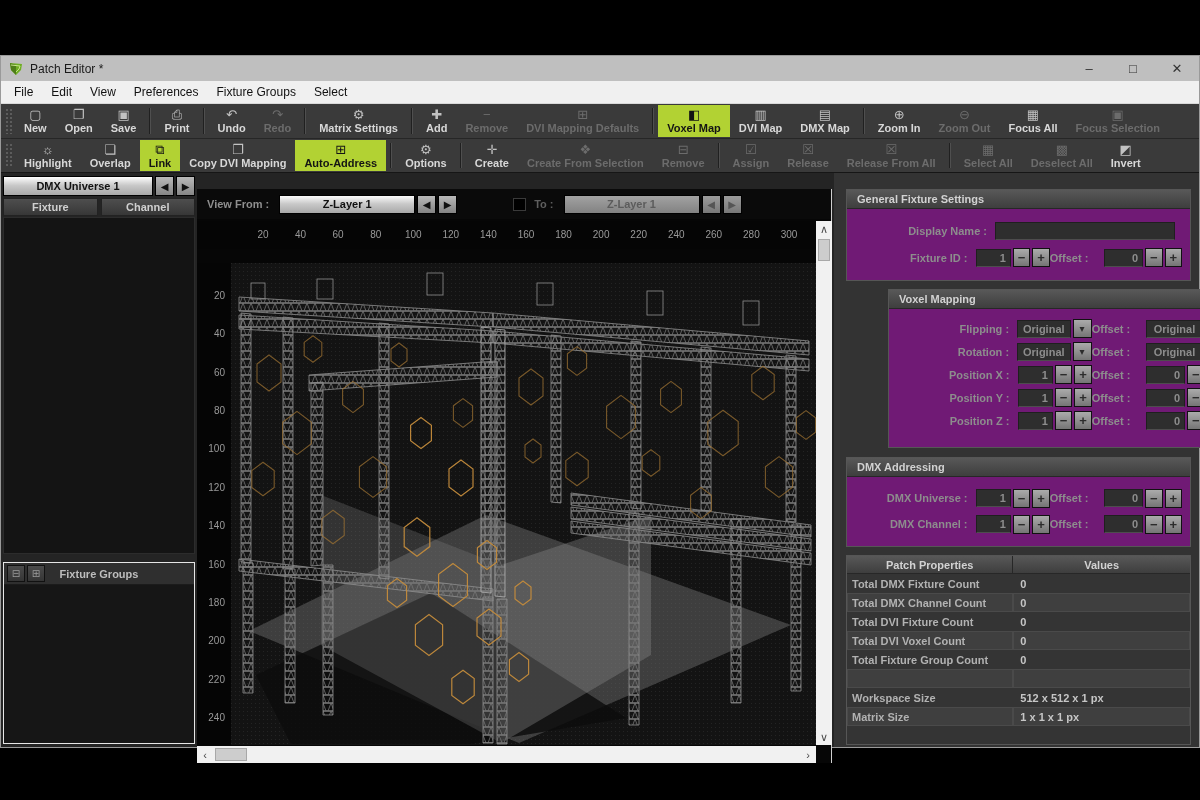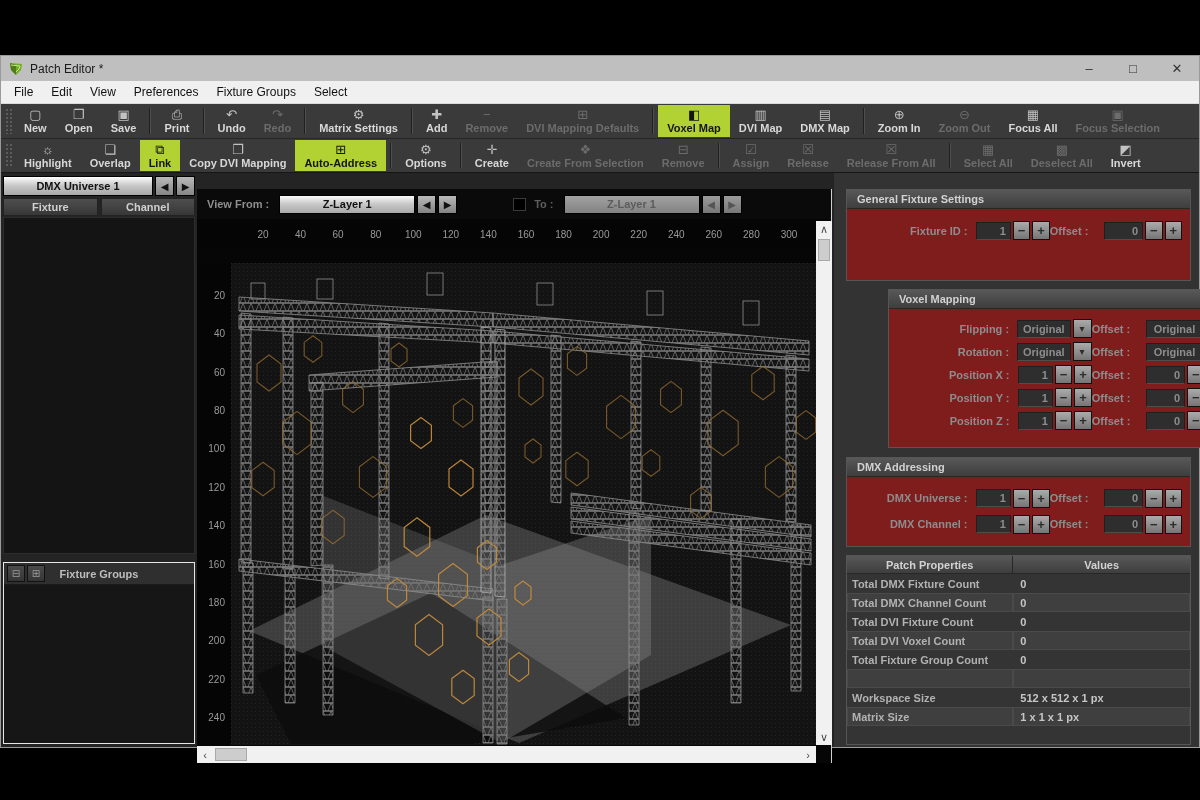--- a/index.html
+++ b/index.html
@@ -87,21 +87,21 @@
     display:flex; flex-direction:column; justify-content:space-between; align-items:center; }
   .h-scroll { position:absolute; left:0; top:557px; width:619px; height:17px; background:#f1f1f1;
     display:flex; align-items:center; }
   .sc-arrow { color:#4a4a4a; font-size:11px; width:16px; height:16px; display:flex; align-items:center; justify-content:center; }
   .sc-thumb-v { width:12px; height:22px; background:#cdcdcd; border:1px solid #a8a8a8; }
   .sc-thumb-h { width:32px; height:13px; background:#cdcdcd; border:1px solid #a8a8a8; margin-left:2px; }
   .h-spacer { flex:1; }
 
   
   .right-panel { position:absolute; left:833px; top:0; width:365px; height:574px; background:#333; }
-  .group-box { position:absolute; left:12px; width:345px; background:#7f1d1d; border:1px solid #565656; }
+  .group-box { position:absolute; left:12px; width:345px; background:#701a75; border:1px solid #565656; }
   .gb-header { height:19px; background:linear-gradient(#585858,#3e3e3e); border-bottom:1px solid #272727;
     color:#d2d2d2; font-size:11px; font-weight:bold; display:flex; align-items:center; padding-left:10px; }
   .gb-body { padding:8px 8px 6px 0; }
   .ctl-row { display:flex; align-items:center; height:23px; }
   .ctl-label { width:148px; text-align:right; color:#8d8d8d; font-size:11px; font-weight:bold; padding-right:8px; white-space:nowrap; }
   .off-label { width:62px; text-align:left; color:#8d8d8d; font-size:11px; font-weight:bold; padding-right:8px; }
   .txt-input { height:18px; background:#2e2e2e; border:1px solid #1f1f1f; border-bottom-color:#4d4d4d; }
   .name-input { width:180px; }
   .num-input { width:40px; text-align:right; color:#8d8d8d; font-size:11px; font-weight:bold;
     line-height:16px; padding-right:4px; }
@@ -495,20 +495,24 @@
         <div class="sc-arrow">›</div>
       </div>
     </div>
 
     <div class="right-panel">
 
       <div class="group-box" style="top:16px;height:92px;">
         <div class="gb-header">General Fixture Settings</div>
         <div class="gb-body">
           <div class="ctl-row" style="height:27px;">
+            <span class="ctl-label">Display Name :</span>
+            <span class="txt-input name-input"></span>
+          </div>
+          <div class="ctl-row" style="height:27px;">
             <span class="ctl-label">Fixture ID :</span>
             <span class="txt-input num-input">1</span>
             <span class="spin-btn">−</span>
             <span class="spin-btn">+</span>
             <span class="off-label">Offset :</span>
             <span class="txt-input num-input off" style="margin-left:0;">0</span>
             <span class="spin-btn">−</span>
             <span class="spin-btn">+</span>
           </div>
         </div>

